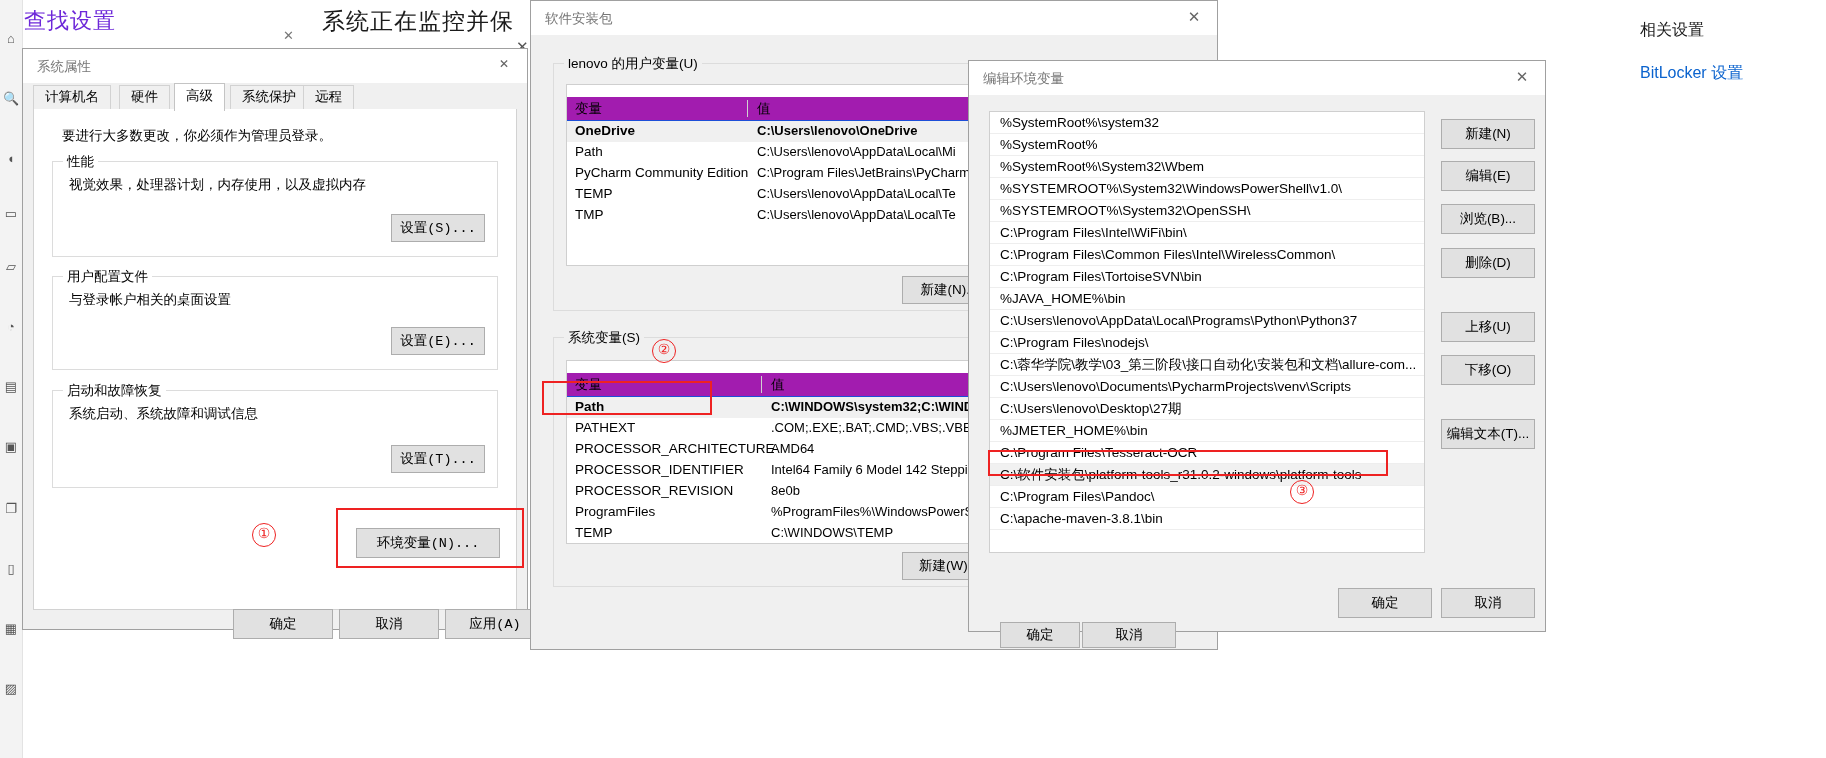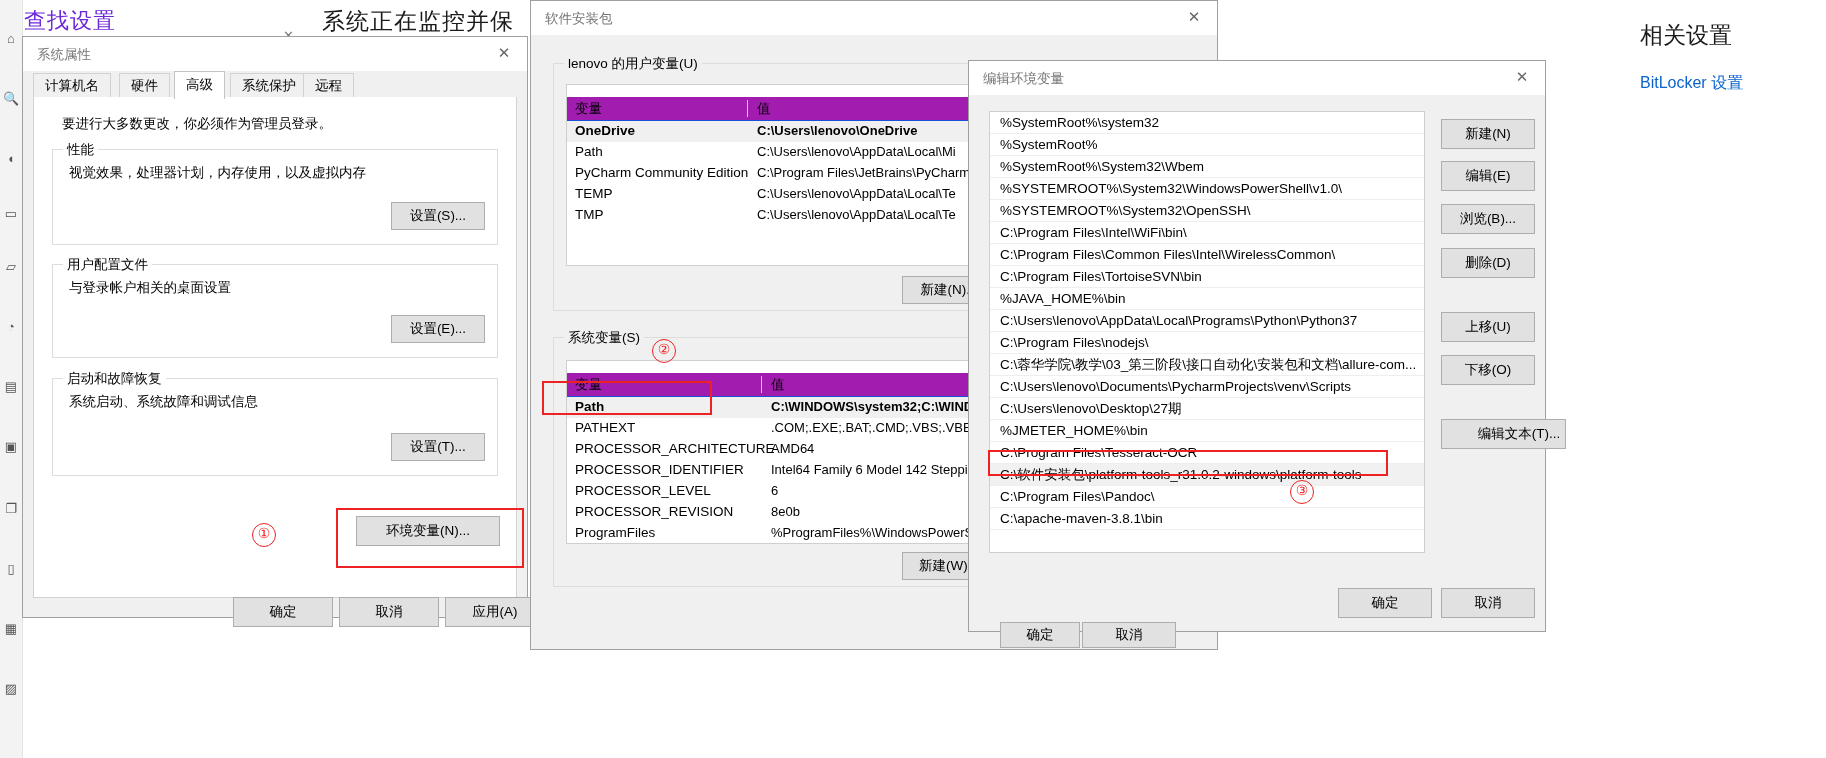--- a/index.html
+++ b/index.html
@@ -14,21 +14,21 @@
 
   
   #desktop-bg{left:0;top:0;width:1826px;height:758px;background:#ffffff;}
 
   
   #icon-rail{left:0;top:0;width:22px;height:758px;background:#f3f3f3;border-right:1px solid #e3e3e3;}
   .rail-icon{position:absolute;left:2px;width:18px;height:18px;color:#555;font-size:13px;text-align:center;line-height:18px;}
 
   
   #related-settings{left:1640px;top:20px;width:180px;}
-  #related-title{font-size:23px;color:#1a1a1a;font-weight:400;}
+  #related-title{font-size:16px;color:#1a1a1a;font-weight:400;}
   #bitlocker-link{margin-top:22px;font-size:16px;color:#0b63ce;}
 
   
   #bg-head-left{left:24px;top:6px;font-size:22px;color:#6d28d9;letter-spacing:1px;}
   #bg-head-mid{left:322px;top:6px;font-size:23px;color:#1b1b1b;letter-spacing:1px;}
   #bg-small-x{left:283px;top:28px;font-size:13px;color:#777;}
 
   
   #bg-win2{left:310px;top:0px;width:250px;height:640px;background:#fff;border-right:1px solid #e6e6e6;}
   #bg-win2-x{left:516px;top:38px;font-size:15px;color:#555;}
@@ -98,21 +98,21 @@
 
 <div class="abs" id="bg-win2"></div>
 <div class="abs" id="bg-head-mid">系统正在监控并保</div>
 <div class="abs" id="bg-win2-x">✕</div>
 
 <div class="abs" id="related-settings">
   <div id="related-title">相关设置</div>
   <div id="bitlocker-link">BitLocker 设置</div>
 </div>
 
-<div class="abs dialog" id="dlg-sysprops" style="left:22px;top:36px;width:504px;height:580px;">
+<div class="abs dialog" id="dlg-sysprops" style="left:22px;top:48px;width:504px;height:580px;font-family:Liberation Mono, monospace;">
 
   <div class="dlg-title-bar">
     <div class="dlg-title">系统属性</div>
     <div class="dlg-close">✕</div>
   </div>
 
   <div class="abs" style="left:10px;top:34px;width:484px;height:26px;">
     <div class="tab" style="left:0px;">计算机名</div>
     <div class="tab" style="left:86px;">硬件</div>
     <div class="tab active" style="left:141px;">高级</div>
@@ -213,24 +213,20 @@
         <div class="c1">PATHEXT</div>
         <div class="c2" style="left:204px;">.COM;.EXE;.BAT;.CMD;.VBS;.VBE;.JS;</div>
       </div>
       <div class="row">
         <div class="c1">PROCESSOR_ARCHITECTURE</div>
         <div class="c2" style="left:204px;">AMD64</div>
       </div>
       <div class="row">
         <div class="c1">PROCESSOR_IDENTIFIER</div>
         <div class="c2" style="left:204px;">Intel64 Family 6 Model 142 Steppin</div>
-      </div>
-      <div class="row">
-        <div class="c1">PROCESSOR_LEVEL</div>
-        <div class="c2" style="left:204px;">6</div>
       </div>
       <div class="row">
         <div class="c1">PROCESSOR_REVISION</div>
         <div class="c2" style="left:204px;">8e0b</div>
       </div>
       <div class="row">
         <div class="c1">ProgramFiles</div>
         <div class="c2" style="left:204px;">%ProgramFiles%\WindowsPowerSh</div>
       </div>
       <div class="row">
@@ -279,21 +275,21 @@
       <div class="lrow">C:\Program Files\Pandoc\</div>
       <div class="lrow">C:\apache-maven-3.8.1\bin</div>
     </div>
 
   <div class="btn abs" style="left:472px;top:58px;width:92px;height:28px;">新建(N)</div>
   <div class="btn abs" style="left:472px;top:100px;width:92px;height:28px;">编辑(E)</div>
   <div class="btn abs" style="left:472px;top:143px;width:92px;height:28px;">浏览(B)...</div>
   <div class="btn abs" style="left:472px;top:187px;width:92px;height:28px;">删除(D)</div>
   <div class="btn abs" style="left:472px;top:251px;width:92px;height:28px;">上移(U)</div>
   <div class="btn abs" style="left:472px;top:294px;width:92px;height:28px;">下移(O)</div>
-  <div class="btn abs" style="left:472px;top:358px;width:92px;height:28px;padding-left:31px;">编辑文本(T)...</div>
+  <div class="btn abs" style="left:472px;top:358px;width:92px;height:28px;">编辑文本(T)...</div>
 
   <div class="btn abs" style="left:369px;top:527px;width:92px;height:28px;">确定</div>
   <div class="btn abs" style="left:472px;top:527px;width:92px;height:28px;">取消</div>
 </div>
 
 <div class="red-box" style="left:988px;top:450px;width:396px;height:22px;"></div>
 <div class="circ-num" style="left:1290px;top:480px;">③</div>
 
 <div class="btn abs" style="left:1000px;top:622px;width:78px;height:24px;">确定</div>
 <div class="btn abs" style="left:1082px;top:622px;width:92px;height:24px;">取消</div>

